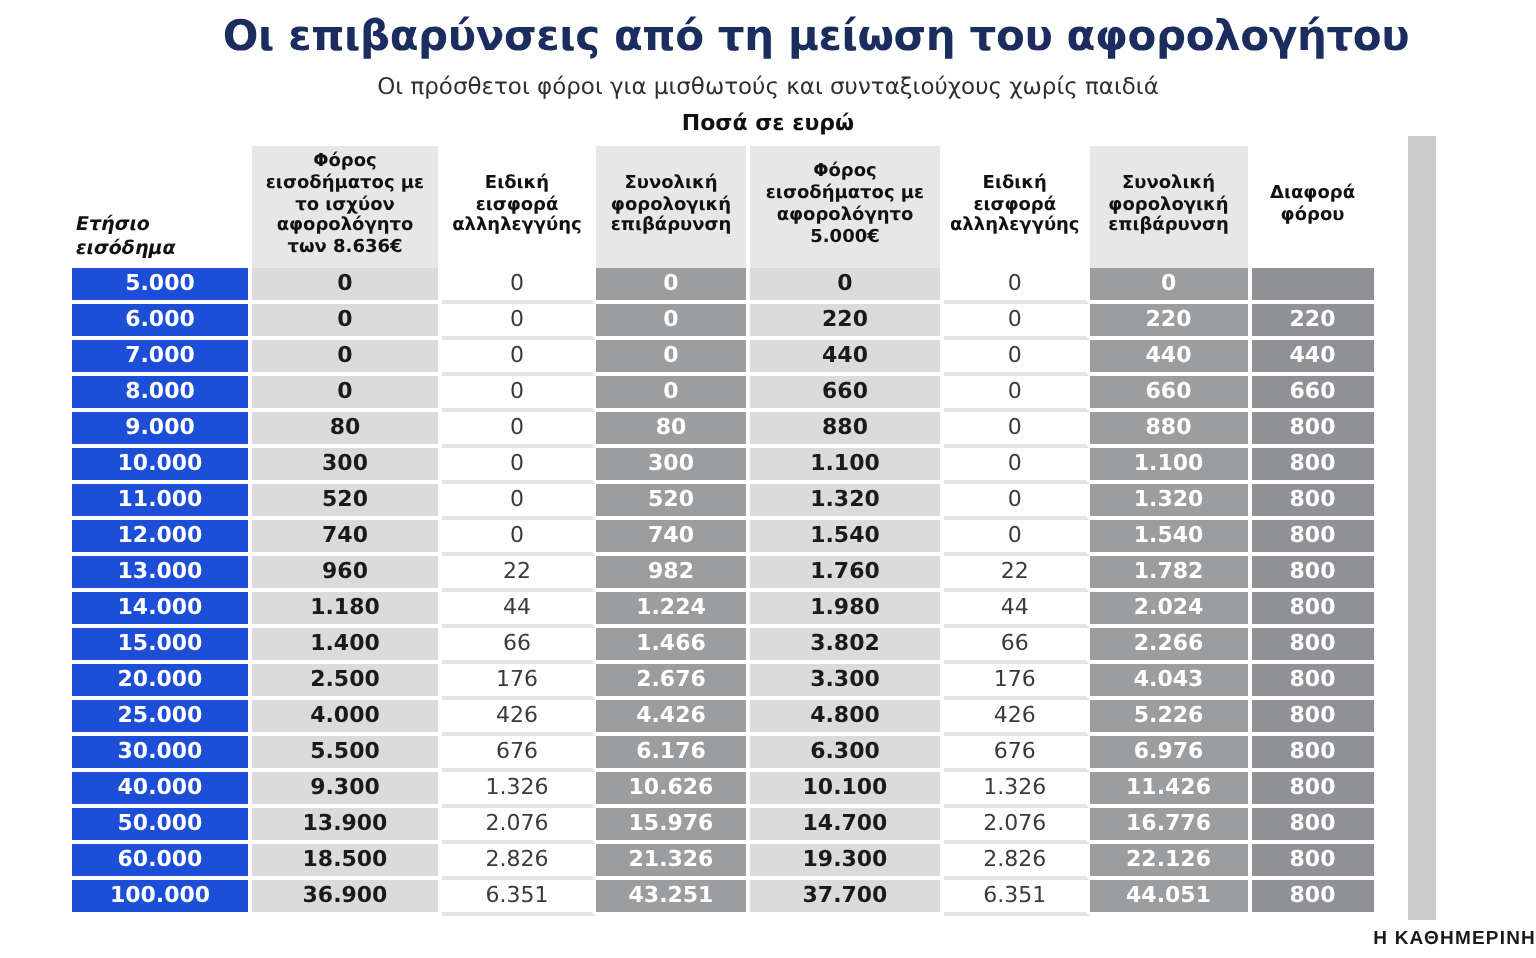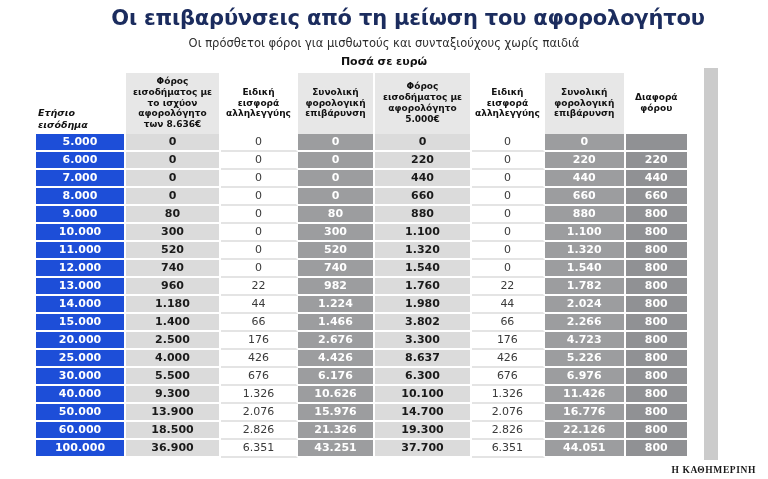--- a/index.html
+++ b/index.html
@@ -71,23 +71,23 @@
   .side-bar {
     position: absolute;
     right: 50px;
     top: 68px;
     width: 14px;
     height: 392px;
     background: #cbcbcb;
   }
   .source {
     position: absolute;
-    right: 12px;
+    right: 0;
     bottom: 4px;
-    font-family: Liberation Serif, serif;
+    font-family: Liberation Sans, sans-serif;
     font-weight: bold;
     font-size: 9.5px;
     letter-spacing: 0.6px;
     color: #1a1a1a;
   }
 </style>
 </head>
 <body>
 
 <div class="page">
@@ -230,29 +230,29 @@
           <td class="c-gray">2.266</td>
           <td class="c-diff">800</td>
         </tr>
         <tr>
           <td class="c-income">20.000</td>
           <td class="c-light">2.500</td>
           <td class="c-white">176</td>
           <td class="c-gray">2.676</td>
           <td class="c-light">3.300</td>
           <td class="c-white">176</td>
-          <td class="c-gray">4.723</td>
+          <td class="c-gray">4.043</td>
           <td class="c-diff">800</td>
         </tr>
         <tr>
           <td class="c-income">25.000</td>
           <td class="c-light">4.000</td>
           <td class="c-white">426</td>
           <td class="c-gray">4.426</td>
-          <td class="c-light">8.637</td>
+          <td class="c-light">4.800</td>
           <td class="c-white">426</td>
           <td class="c-gray">5.226</td>
           <td class="c-diff">800</td>
         </tr>
         <tr>
           <td class="c-income">30.000</td>
           <td class="c-light">5.500</td>
           <td class="c-white">676</td>
           <td class="c-gray">6.176</td>
           <td class="c-light">6.300</td>

